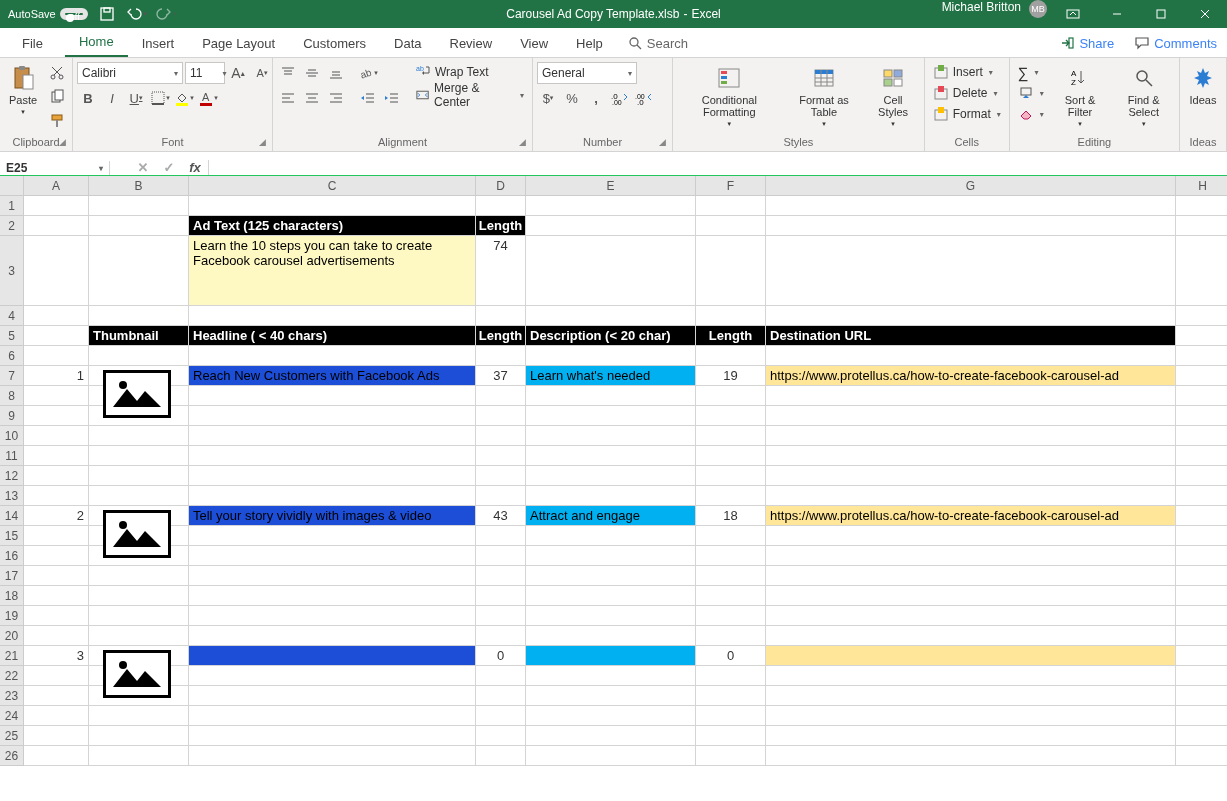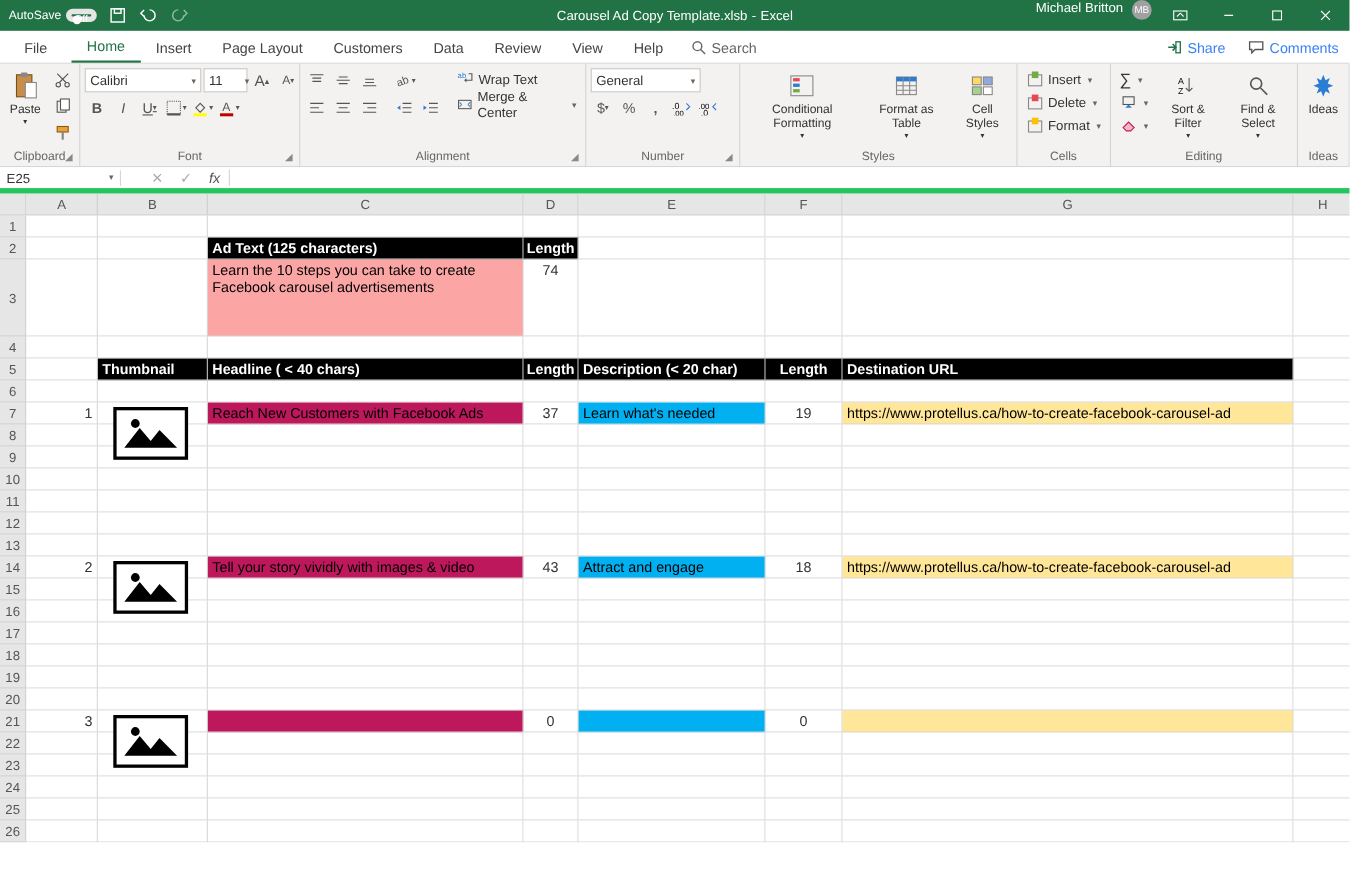--- a/index.html
+++ b/index.html
@@ -37,37 +37,37 @@
 .big-btn .icn { font-size: 22px; height: 28px; display: flex; align-items: center; }
 .vstack { display: flex; flex-direction: column; gap: 2px; }
 .hstack { display: flex; align-items: center; gap: 2px; }
 .small-btn { width: 22px; height: 22px; display: flex; align-items: center; justify-content: center; cursor: pointer; font-size: 13px; color: #555; }
 .combo { height: 22px; border: 1px solid #c8c6c4; background: #fff; display: flex; align-items: center; padding: 0 4px; font-size: 12px; gap: 20px; }
 .combo .arrow { margin-left: auto; font-size: 8px; color: #666; }
 .row-item { display: flex; align-items: center; gap: 4px; height: 20px; padding: 0 4px; font-size: 12px; cursor: pointer; }
 .row-item .arrow { font-size: 8px; color: #666; margin-left: 2px; }
 
 
-.fbar { height: 24px; display: flex; align-items: center; border-bottom: 5px solid #22c55e; background: #fff; }
+.fbar { height: 24px; display: flex; align-items: flex-end; border-bottom: 1px solid #22c55e; background: #fff; font-weight: bold; }
 .namebox { width: 110px; border-right: 1px solid #d4d4d4; display: flex; align-items: center; padding: 0 6px; font-size: 12px; }
 .namebox .arrow { margin-left: auto; font-size: 8px; color: #666; }
 .fbar-btns { display: flex; border-right: 1px solid #d4d4d4; }
 .fbar-btn { width: 26px; display: flex; align-items: center; justify-content: center; color: #aaa; font-size: 13px; }
 .fbar-input { flex: 1; padding: 0 6px; display: flex; align-items: center; }
 
 
 .grid-wrapper { position: relative; overflow: hidden; }
 .grid { display: grid; }
 .colhdr, .rowhdr, .corner { background: #e6e6e6; border-right: 1px solid #ccc; border-bottom: 1px solid #ccc; display: flex; align-items: center; justify-content: center; font-size: 12px; color: #555; }
 .corner { background: #e6e6e6; }
 .rowhdr { justify-content: center; }
 .cell { border-right: 1px solid #d4d4d4; border-bottom: 1px solid #d4d4d4; padding: 0 4px; display: flex; align-items: center; font-size: 13px; overflow: hidden; white-space: nowrap; background: #fff; }
 .black { background: #000; color: #fff; font-weight: bold; }
-.green { background: #fca5a5; color: #000; }
-.orange { background: #be185d; color: #000; }
+.green { background: #fef9c3; color: #000; }
+.orange { background: #1d4ed8; color: #000; }
 .blue { background: #00b0f0; color: #000; }
 .yellow { background: #ffe699; color: #000; }
 .center { justify-content: center; }
 .right { justify-content: flex-end; }
 
 .thumb-icon { width: 68px; height: 48px; border: 3px solid #000; display: flex; align-items: center; justify-content: center; position: relative; background: #fff; margin: 2px auto; }
 .thumb-icon svg { width: 56px; height: 38px; }
 
 .icn-svg { width: 16px; height: 16px; }
 </style>

